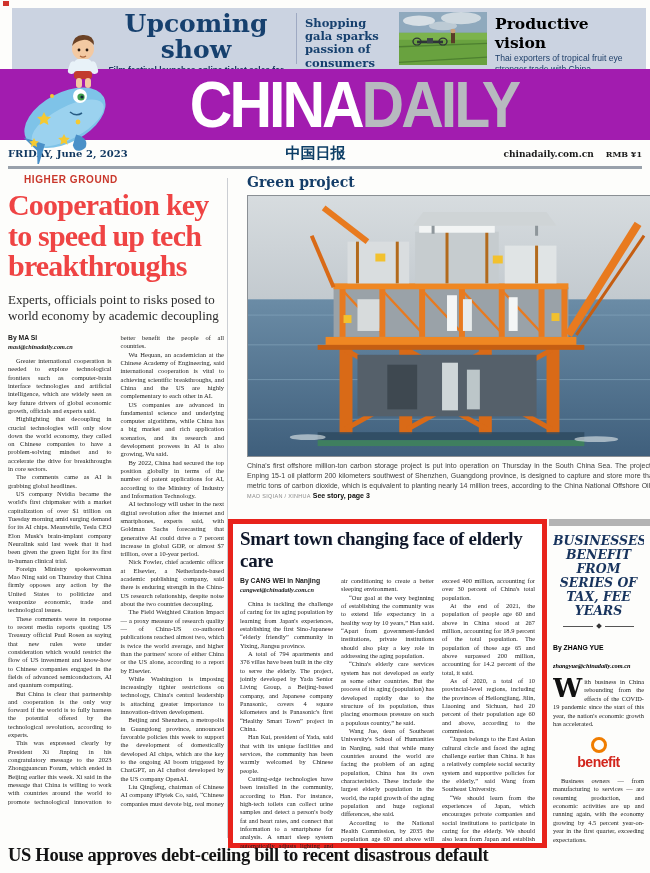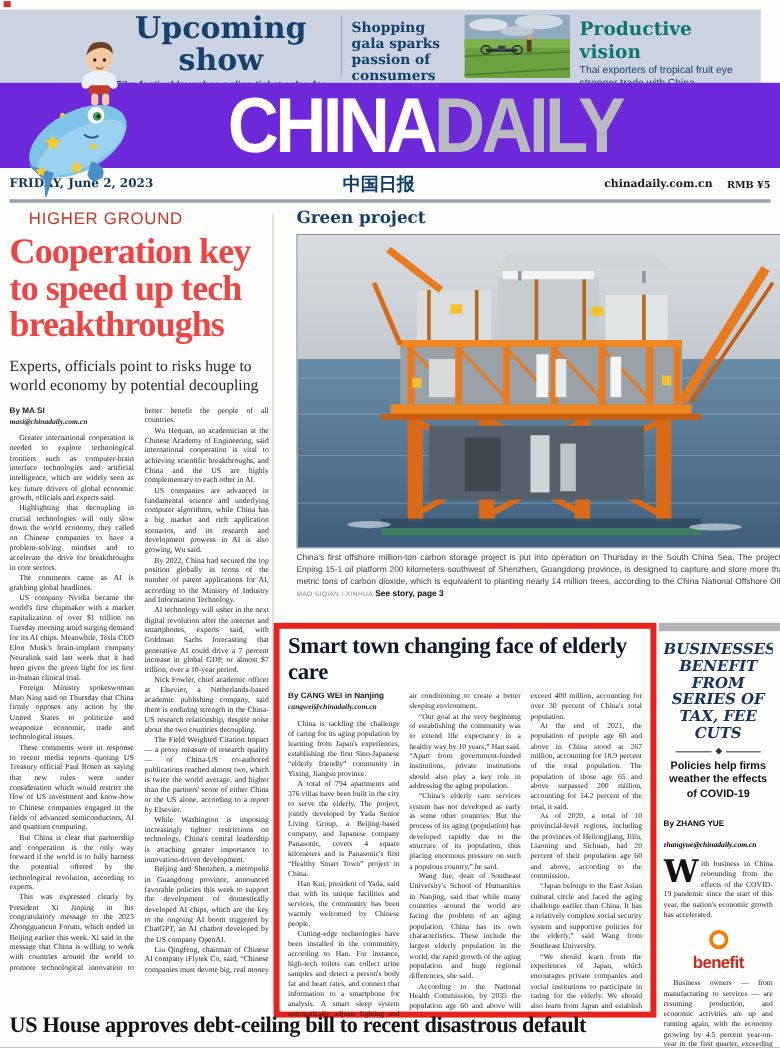--- a/index.html
+++ b/index.html
@@ -1,59 +1,59 @@
 <!DOCTYPE html>
 <html><head>
 <meta charset="utf-8">
 <style>
   html,body{margin:0;padding:0;background:#9a9a9a;}
   .page{position:relative;width:650px;height:873px;background:#fdfdfb;overflow:hidden;
         font-family:"Liberation Serif",serif;margin:0 auto;}
   .corner-mark{position:absolute;left:3px;top:1px;width:6px;height:5px;background:#d0342c;}
 
   
-  .promo{position:absolute;left:0;top:8px;width:634px;height:61px;background:#cbd3e1;
+  .promo{position:absolute;left:12px;top:8px;width:634px;height:61px;background:#cbd3e1;
          display:flex;align-items:stretch;}
   .promo-divider{width:1px;background:#9ea9c2;margin:5px 0;}
   .promo-sect{position:relative;box-sizing:border-box;}
   .upcoming{width:284px;padding:3px 4px 0 88px;text-align:center;}
   .upcoming-title{font-size:25px;font-weight:bold;color:#16406e;font-family:"DejaVu Serif",serif;line-height:1.05;}
   .promo-sub{font-size:8.4px;color:#1d3761;line-height:1.3;font-family:"Liberation Sans",sans-serif;font-weight:bold;margin-top:1px;}
   .ref{color:#c02418;font-size:6px;font-weight:bold;font-family:"Liberation Sans",sans-serif;letter-spacing:.2px;}
   .shopping{width:102px;padding:9px 2px 0 8px;text-align:left;}
   .shopping-title{font-size:11.5px;font-weight:bold;color:#16406e;font-family:"DejaVu Serif",serif;line-height:1.15;}
   .promo-photo{width:88px;margin:4px 0;flex:none;}
   .promo-photo svg{width:100%;height:100%;display:block;}
   .productive{flex:1;padding:6px 4px 0 8px;}
-  .productive-title{font-size:15.5px;font-weight:bold;color:#0f766e;font-family:"DejaVu Serif",serif;}
+  .productive-title{font-size:15.5px;font-weight:bold;color:#000000;font-family:"DejaVu Serif",serif;}
   .productive .promo-sub{font-weight:normal;color:#20406a;font-size:8.6px;}
 
   
-  .masthead{position:absolute;left:0;top:69px;width:650px;height:71px;background:#6d28d9;overflow:hidden;}
+  .masthead{position:absolute;left:0;top:69px;width:650px;height:71px;background:#a21caf;overflow:hidden;}
   .masthead-title{text-align:center;font-family:"Liberation Sans",sans-serif;font-weight:900;
                   font-size:59px;letter-spacing:-3px;line-height:73px;padding-left:58px;
                   color:#fff;transform:scaleY(1.1);transform-origin:50% 55%;white-space:nowrap;}
   .masthead-title .daily{color:#b7babf;}
 
   
   .dateline{position:absolute;left:8px;top:141px;width:634px;height:25px;display:flex;align-items:center;
             justify-content:space-between;border-bottom:3px solid #99a1ab;}
   .date{font-size:10px;font-weight:bold;color:#10375f;font-family:"DejaVu Serif",serif;}
   .cn-title{font-size:15px;font-weight:bold;color:#0c3e66;}
   .dateline-right{display:flex;align-items:center;gap:12px;}
   .site{font-size:9px;font-weight:bold;color:#1a1a1a;font-family:"DejaVu Serif",serif;}
   .price{font-size:8px;color:#1a1a1a;font-family:"DejaVu Serif",serif;font-weight:bold;}
 
   
   .mascot{position:absolute;left:14px;top:26px;width:100px;height:138px;z-index:6;}
   .mascot svg{width:100%;height:100%;display:block;}
 
   
   .lead{position:absolute;left:8px;top:174px;width:216px;}
-  .kicker{font-size:14px;font-weight:normal;color:#c9372b;font-family:"Liberation Sans",sans-serif;letter-spacing:.6px;padding-left:16px;}
+  .kicker{font-size:10px;font-weight:bold;color:#c9372b;font-family:"Liberation Sans",sans-serif;letter-spacing:.6px;padding-left:16px;}
   .lead-headline{font-size:30px;line-height:1.02;font-weight:bold;color:#ef4444;margin-top:5px;letter-spacing:-.8px;}
   .lead-deck{font-size:13px;line-height:1.28;color:#2a2a2a;margin-top:10px;}
   .lead-body{margin-top:9px;height:478px;column-count:2;column-gap:9px;font-size:6.5px;line-height:1.28;
              text-align:justify;color:#1c1c1c;overflow:hidden;}
   .byline{margin-bottom:6px;}
   .byline-name{font-weight:bold;font-size:6.8px;font-family:"Liberation Sans",sans-serif;}
   .byline-email{font-style:italic;font-size:6.3px;font-weight:bold;}
   .page p{margin:0;text-indent:8px;}
 
   .col-divider{position:absolute;left:227px;top:178px;width:1px;height:660px;background:#cbced3;}
@@ -179,28 +179,28 @@
         <rect x="71" y="52" width="6" height="10" rx="3" fill="#f3c9a2"></rect>
       </g>
     </svg>
   </div>
 
   <div class="dateline">
     <div class="date">FRIDAY, June 2, 2023</div>
     <div class="cn-title">中国日报</div>
     <div class="dateline-right">
       <span class="site">chinadaily.com.cn</span>
-      <span class="price">RMB ¥5</span>
+      <span class="price">RMB ¥1</span>
     </div>
   </div>
 
   <div class="lead">
     <div class="kicker">HIGHER GROUND</div>
     <div class="lead-headline">Cooperation key to speed up tech breakthroughs</div>
-    <div class="lead-deck">Experts, officials point to risks huge to world economy by potential decoupling</div>
+    <div class="lead-deck">Experts, officials point to risks posed to world economy by academic decoupling</div>
     <div class="lead-body">
       <div class="byline">
         <span class="byline-name">By MA SI</span><br>
         <span class="byline-email">masi@chinadaily.com.cn</span>
       </div>
       <div>
           <p>Greater international cooperation is needed to explore technological frontiers such as computer-brain interface technologies and artificial intelligence, which are widely seen as key future drivers of global economic growth, officials and experts said.</p>
           <p>Highlighting that decoupling in crucial technologies will only slow down the world economy, they called on Chinese companies to have a problem-solving mindset and to accelerate the drive for breakthroughs in core sectors.</p>
           <p>The comments came as AI is grabbing global headlines.</p>
           <p>US company Nvidia became the world's first chipmaker with a market capitalization of over $1 trillion on Tuesday morning amid surging demand for its AI chips. Meanwhile, Tesla CEO Elon Musk's brain-implant company Neuralink said last week that it had been given the green light for its first in-human clinical trial.</p>
@@ -349,25 +349,24 @@
           <p>As of 2020, a total of 10 provincial-level regions, including the provinces of Heilongjiang, Jilin, Liaoning and Sichuan, had 20 percent of their population age 60 and above, according to the commission.</p>
           <p>“Japan belongs to the East Asian cultural circle and faced the aging challenge earlier than China. It has a relatively complete social security system and supportive policies for the elderly,” said Wang from Southeast University.</p>
           <p>“We should learn from the experiences of Japan, which encourages private companies and social institutions to participate in caring for the elderly. We should also learn from Japan and establish social security systems in elderly care, medical care and nursing for the elderly.”</p>
         </div>
 
     </div>
   </div>
 
   <div class="gray-bar"></div>
   <div class="sidebar">
-    <div class="sb-headline">BUSINESSES BENEFIT FROM SERIES OF TAX, FEE CUTS</div>
+    <div class="sb-headline">BUSINESSES BENEFIT FROM SERIES OF TAX, FEE YEARS</div>
     <div class="sb-divider">
         <span class="diamond"></span>
       </div>
-    <div class="sb-deck">Policies help firms weather the effects of COVID-19</div>
     <div class="byline sb-byline">
       <span class="byline-name">By ZHANG YUE</span><br>
       <span class="byline-email">zhangyue@chinadaily.com.cn</span>
     </div>
     <div class="sb-body">
       <p class="lead-par"><span class="dropcap">W</span><span>ith business in China rebounding from the effects of the COVID-19 pandemic since the start of this year, the nation's economic growth has accelerated.</span></p>
       <div class="indepth">
         <span class="indepth-ring"></span>
         <span class="indepth-word">benefit</span>
       </div>

